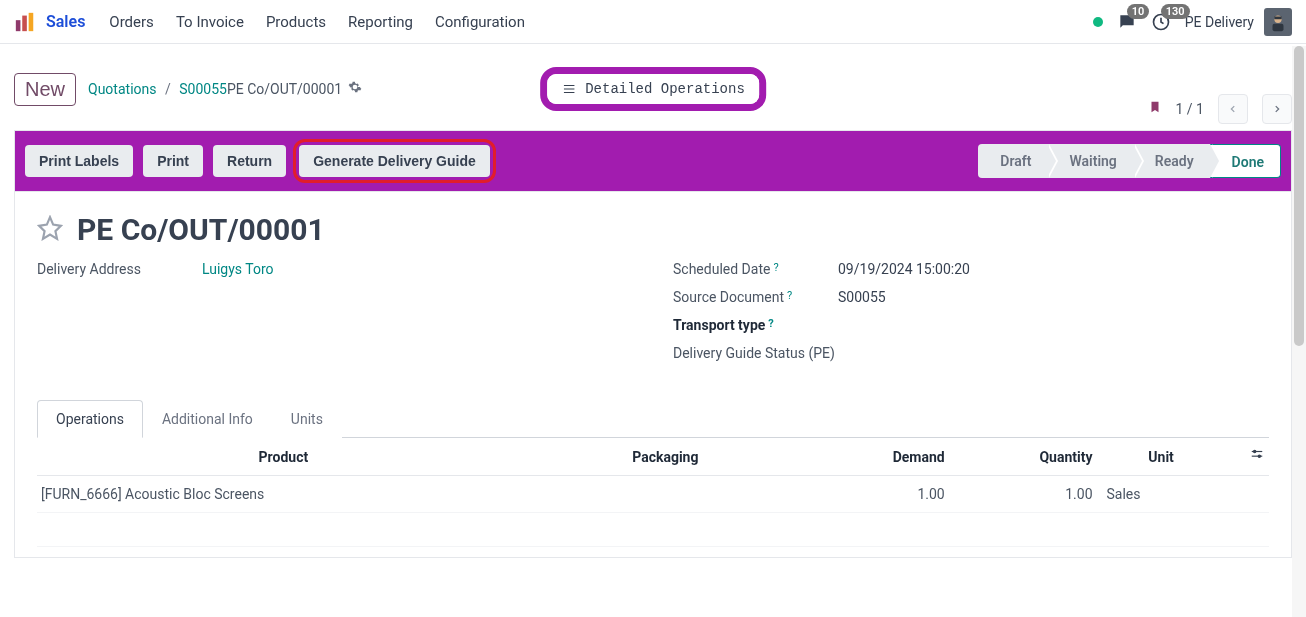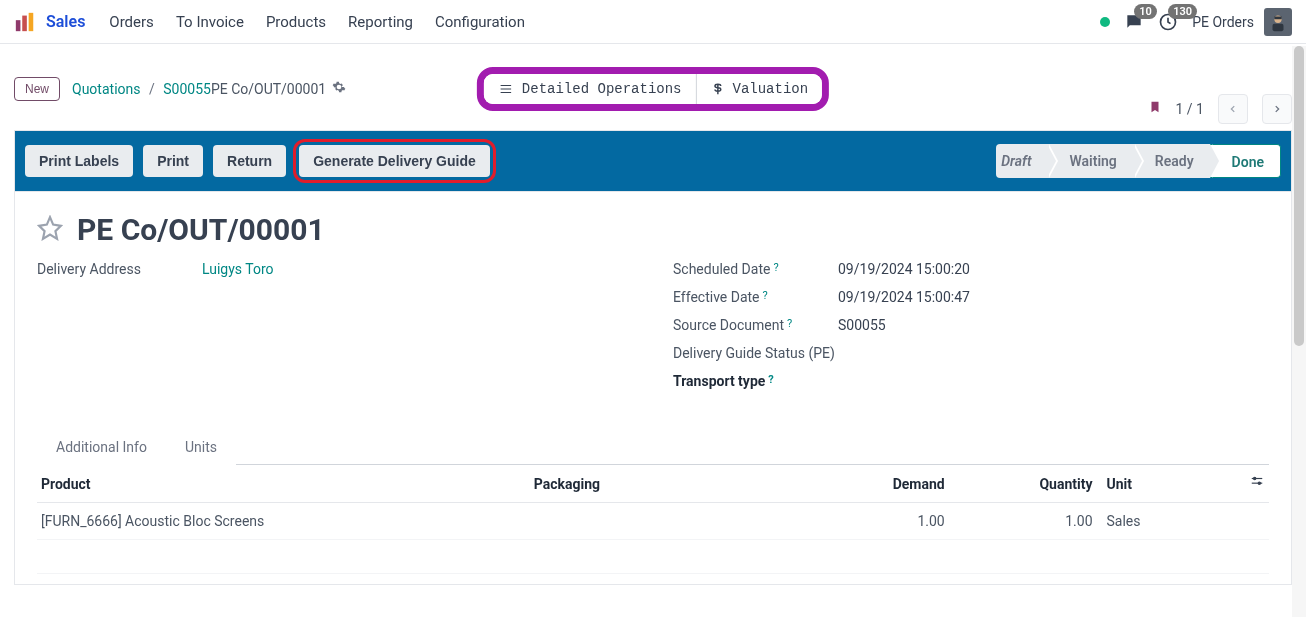--- a/index.html
+++ b/index.html
@@ -13,46 +13,46 @@
   .nav-item { color:#374151; margin-right:22px; cursor:pointer; }
   .nav-spacer { flex:1; }
   .status-dot { width:10px; height:10px; background:#10b981; border-radius:50%; margin-right:14px; }
   .icon-btn { position:relative; margin-right:14px; cursor:pointer; color:#374151; display:flex; align-items:center; }
   .badge { position:absolute; top:-8px; left:10px; background:#737373; color:#fff; font-size:11px; font-weight:600; padding:1px 5px; border-radius:9px; line-height:1.2; }
   .company-name { font-size:14px; color:#374151; margin-right:10px; }
   .avatar { width:28px; height:28px; border-radius:3px; background:#5b6470; display:flex; align-items:center; justify-content:center; }
 
   
   .breadcrumb-row { display:flex; align-items:center; padding:10px 14px 6px 14px; position:relative; min-height:54px; }
-  .new-btn { border:1px solid #714B67; color:#714B67; background:#fff; border-radius:4px; padding:4px 10px; font-size:12px; cursor:pointer; margin-right:12px; font-weight:500; }
+  .new-btn { border:1px solid #714B67; color:#714B67; background:#fff; border-radius:4px; padding:4px 10px; font-size:20px; cursor:pointer; margin-right:12px; font-weight:500; }
   .bc-stack { display:flex; flex-direction:row; line-height:1.3; font-size:14px; }
   .bc-links a { color:#008784; text-decoration:none; cursor:pointer; }
   .bc-links .sep { color:#6b7280; margin:0 5px; }
   .bc-current { color:#4b5563; display:flex; align-items:center; gap:6px; }
   .gear { color:#6b7280; cursor:pointer; font-size:13px; }
 
   .center-btns { position:absolute; left:50%; transform:translateX(-50%); display:flex; border:7px solid #a21caf; border-radius:16px; overflow:hidden;font-family:Liberation Mono, monospace; }
   .center-btns .cbtn { padding:7px 14px; font-size:14px; cursor:pointer; display:flex; align-items:center; gap:8px; color:#374151; background:#fff; }
   .center-btns .cbtn + .cbtn { border-left:1px solid #d1d5db; }
 
   .pager-area { margin-left:auto; display:flex; align-items:center; gap:14px;margin-top:40px; }
   .pager-text { font-size:14px; color:#4b5563; }
   .pg-btn { width:30px; height:30px; border:1px solid #e5e7eb; border-radius:4px; background:#f9fafb; cursor:pointer; display:flex; align-items:center; justify-content:center; color:#6b7280; }
 
   
   .card { margin:0 14px 0 14px; border:1px solid #e5e7eb; }
-  .action-bar { display:flex; align-items:center; padding:8px 10px; border-bottom:1px solid #e5e7eb; background:#0369a1; }
+  .action-bar { display:flex; align-items:center; padding:8px 10px; border-bottom:1px solid #e5e7eb; background:#a21caf; }
   .act-btn { background:#e9ecef; color:#374151; border:none; border-radius:4px; padding:8px 14px; font-size:14px; font-weight:600; cursor:pointer; margin-right:10px; }
   .highlight-box { border:3px solid #e11d2b; border-radius:12px; padding:3px; margin-left:-3px; }
   .highlight-box .act-btn { margin-right:0; }
 
   
   .pipeline { margin-left:auto; display:flex; align-items:center; height:34px; }
   .stage { position:relative; padding:0 16px 0 22px; height:34px; line-height:34px; font-size:14px; font-weight:600; background:#e9ecef; color:#6b7280; }
-  .stage:first-child { padding-left:5px; border-top-left-radius:4px; border-bottom-left-radius:4px;font-style:italic; }
+  .stage:first-child { padding-left:22px; border-top-left-radius:4px; border-bottom-left-radius:4px; }
   .stage::after { content:""; position:absolute; right:-9px; top:0; width:0; height:0; border-top:17px solid transparent; border-bottom:17px solid transparent; border-left:9px solid #e9ecef; z-index:2; }
   .stage::before { content:""; position:absolute; right:-11px; top:0; width:0; height:0; border-top:17px solid transparent; border-bottom:17px solid transparent; border-left:9px solid #fff; z-index:1; }
   .stage.active { background:#fff; color:#1f7a76; border:1px solid #008784; border-left:none; border-top-right-radius:4px; border-bottom-right-radius:4px; }
   .stage.active::after, .stage.active::before { display:none; }
 
   
   .form-body { padding:20px 22px 10px 22px; }
   .title-row { display:flex; align-items:center; gap:14px; margin-bottom:14px; }
   .star { color:#9ca3af; cursor:pointer; }
   .doc-title { font-size:30px; font-weight:700; color:#374151; }
@@ -66,21 +66,21 @@
   .link-val { color:#008784; cursor:pointer; }
   .help { color:#008784; font-size:11px; margin-left:3px; cursor:help; vertical-align:top; }
 
   
   .tabs { display:flex; border-bottom:1px solid #d1d5db; margin-top:26px; }
   .tab { padding:10px 18px; font-size:14px; color:#6b7280; cursor:pointer; border:1px solid transparent; border-bottom:none; position:relative; top:1px; background:#fff; }
   .tab.active { color:#374151; border-color:#d1d5db; border-bottom:1px solid #fff; border-top-left-radius:4px; border-top-right-radius:4px; }
 
   
   table.optable { width:100%; border-collapse:collapse; font-size:14px; }
-  .optable th { text-align:left; font-weight:700; color:#1f2937; padding:10px 4px; border-bottom:1px solid #e5e7eb; }
+  .optable th { text-align:center; font-weight:700; color:#1f2937; padding:10px 4px; border-bottom:1px solid #e5e7eb; }
   .optable th.right, .optable td.right { text-align:right; }
   .optable td { padding:10px 4px; border-bottom:1px solid #f3f4f6; color:#4b5563; }
   .adjust-icon { cursor:pointer; color:#4b5563; text-align:right; }
 
   
   .fake-scroll { position:absolute; right:0; top:46px; bottom:0; width:14px; background:#f6f6f6; }
   .fake-thumb { position:absolute; left:2px; right:2px; top:0; height:300px; background:#c9c9c9; border-radius:6px; }
 </style>
 </head>
 <body>
@@ -107,21 +107,21 @@
       </svg>
     <span class="badge">10</span>
   </span>
   <span class="icon-btn">
     <svg width="20" height="20" viewBox="0 0 24 24" fill="none" stroke="#374151" stroke-width="2">
         <circle cx="12" cy="12" r="9"></circle>
         <path d="M12 7v5l3 2"></path>
       </svg>
     <span class="badge">130</span>
   </span>
-  <span class="company-name">PE Orders</span>
+  <span class="company-name">PE Delivery</span>
   <span class="avatar">
     <svg width="22" height="22" viewBox="0 0 24 24">
         <rect width="24" height="24" rx="3" fill="#5b6470"></rect>
         <circle cx="12" cy="9" r="4" fill="#d9b38c"></circle>
         <rect x="6" y="14" width="12" height="8" rx="2" fill="#2e3640"></rect>
         <rect x="8" y="6" width="8" height="3" fill="#2e3640"></rect>
       </svg>
   </span>
 </div>
 
@@ -144,26 +144,20 @@
   </div>
 
   <div class="center-btns">
     <div class="cbtn">
       <svg width="16" height="14" viewBox="0 0 24 24" fill="none" stroke="#374151" stroke-width="2">
           <line x1="3" y1="6" x2="21" y2="6"></line>
           <line x1="3" y1="12" x2="21" y2="12"></line>
           <line x1="3" y1="18" x2="21" y2="18"></line>
         </svg>
       <span>Detailed Operations</span>
-    </div>
-    <div class="cbtn">
-      <svg width="14" height="16" viewBox="0 0 24 24" fill="none" stroke="#374151" stroke-width="2.5">
-          <path d="M12 3v18M17 7c0-2-2-3-5-3s-5 1-5 3 2 3 5 3 5 1 5 3-2 3-5 3-5-1-5-3"></path>
-        </svg>
-      <span>Valuation</span>
     </div>
   </div>
 
   <div class="pager-area">
     <span style="cursor:pointer;">
       <svg width="14" height="18" viewBox="0 0 24 24" fill="#8f3a6b">
           <path d="M6 3h12v18l-6-4-6 4V3z"></path>
         </svg>
     </span>
     <span class="pager-text">1 / 1</span>
@@ -216,44 +210,39 @@
       </div>
       <div class="col">
         <div class="field-row">
           <span class="field-label">
             <span>Scheduled Date</span><sup class="help">?</sup>
           </span>
           <span class="field-value">09/19/2024 15:00:20</span>
         </div>
         <div class="field-row">
           <span class="field-label">
-            <span>Effective Date</span><sup class="help">?</sup>
-          </span>
-          <span class="field-value">09/19/2024 15:00:47</span>
-        </div>
-        <div class="field-row">
-          <span class="field-label">
             <span>Source Document</span><sup class="help">?</sup>
           </span>
           <span class="field-value">S00055</span>
-        </div>
-        <div class="field-row">
-          <span class="field-label">Delivery Guide Status (PE)</span>
-          <span class="field-value"></span>
         </div>
         <div class="field-row">
           <span class="field-label bold">
             <span>Transport type</span><sup class="help">?</sup>
           </span>
           <span class="field-value"></span>
         </div>
+        <div class="field-row">
+          <span class="field-label">Delivery Guide Status (PE)</span>
+          <span class="field-value"></span>
+        </div>
       </div>
     </div>
 
     <div class="tabs">
+      <div class="tab active">Operations</div>
       <div class="tab">Additional Info</div>
       <div class="tab">Units</div>
     </div>
 
     <table class="optable">
       <thead>
         <tr>
           <th style="width:40%">Product</th>
           <th style="width:22%">Packaging</th>
           <th class="right" style="width:12%">Demand</th>

